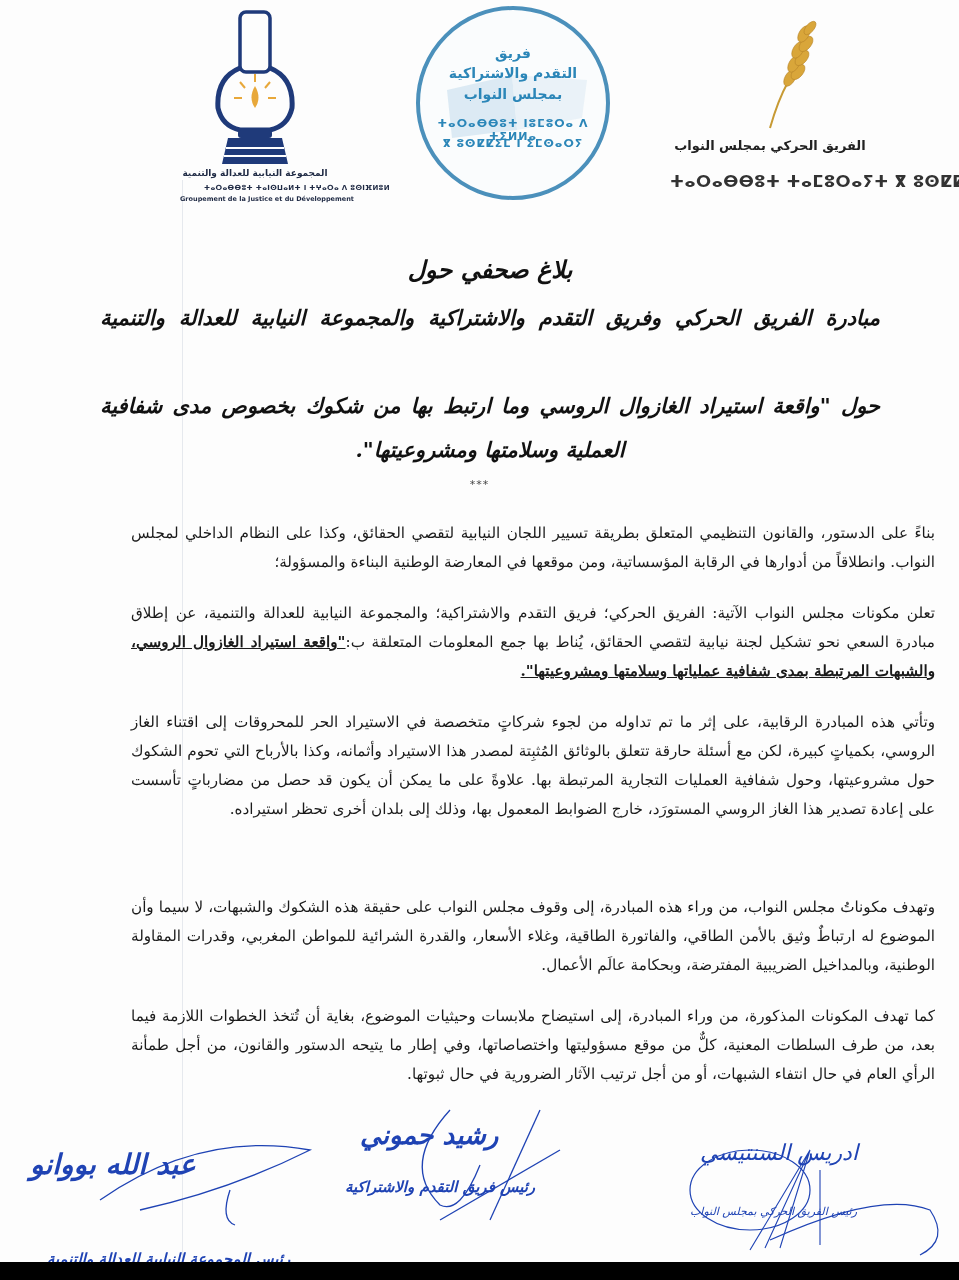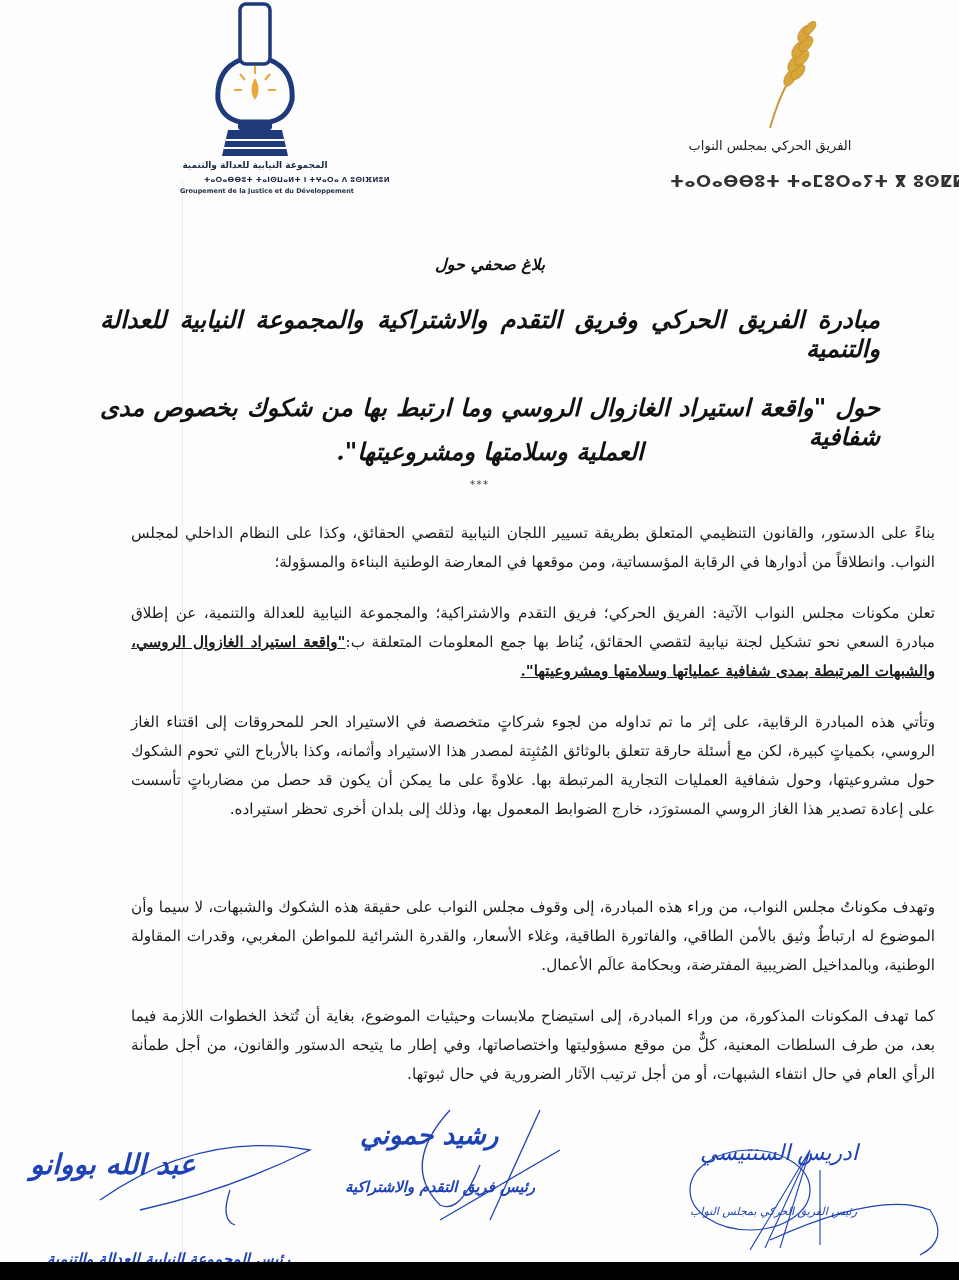--- a/index.html
+++ b/index.html
@@ -7,21 +7,21 @@
     width: 959px; height: 1280px; position: relative; overflow: hidden;
     background: #fdfdfd;
     font-family: "DejaVu Sans", sans-serif;
     color: #1a1a1a;
   }
   .page { position: absolute; left: 0; top: 0; width: 959px; height: 1262px; background: #fdfdfd; }
   .fold-line { position: absolute; left: 182px; top: 180px; width: 1px; height: 1082px; background: #e6e9ee; }
   .bottom-bar { position: absolute; left: 0; top: 1262px; width: 959px; height: 18px; background: #000; }
 
   
-  .logo-pjd { position: absolute; left: 180px; top: 0; width: 150px; height: 205px; }
+  .logo-pjd { position: absolute; left: 180px; top: 8px; width: 150px; height: 205px; }
   .logo-pjd svg { position: absolute; left: 30px; top: 0; }
   .pjd-ar { position: absolute; left: 0; top: 160px; width: 150px; text-align: center; direction: rtl;
     font-size: 9px; font-weight: bold; color: #1f2a44; white-space: nowrap; }
   .pjd-tif { position: absolute; left: 0; top: 176px; width: 150px; text-align: center;
     font-size: 7px; font-weight: bold; color: #1f2a44; white-space: nowrap; letter-spacing: 0.3px; margin-left: 24px; }
   .pjd-fr { position: absolute; left: 0; top: 187px; width: 150px; text-align: center;
     font-size: 6.5px; font-weight: bold; color: #1f2a44; white-space: nowrap; }
 
   .logo-pps { position: absolute; left: 416px; top: 6px; width: 194px; height: 194px; border-radius: 50%;
     border: 4px solid #4b90bb; box-sizing: border-box; background: #fafcfd; overflow: hidden; }
@@ -30,29 +30,29 @@
     color: #2b86b8; font-weight: bold; font-family: "DejaVu Sans", sans-serif; }
   .pps-l1 { top: 35px; font-size: 14px; }
   .pps-l2 { top: 55px; font-size: 14px; }
   .pps-l3 { top: 76px; font-size: 14px; }
   .pps-tif1 { top: 107px; font-size: 11px; direction: ltr; letter-spacing: 1px; }
   .pps-tif2 { top: 127px; font-size: 11px; direction: ltr; letter-spacing: 1px; }
 
   .logo-mp { position: absolute; left: 670px; top: 20px; width: 230px; height: 180px; }
   .logo-mp svg { position: absolute; left: 80px; top: 0; }
   .mp-ar { position: absolute; left: 0; top: 118px; width: 200px; text-align: center; direction: rtl;
-    font-size: 13px; font-weight: normal; color: #222; white-space: nowrap; }
+    font-size: 13px; font-weight: bold; color: #222; white-space: nowrap; }
   .mp-tif { position: absolute; left: 0; top: 152px; width: 230px; text-align: center;
     font-size: 16px; font-weight: bold; color: #333; white-space: nowrap; letter-spacing: 0.5px; }
 
   
   .title { position: absolute; left: 100px; width: 780px; direction: rtl; text-align: center;
     font-family: "DejaVu Serif", serif; font-weight: bold; font-style: italic; color: #111; }
-  .t0 { top: 255px; font-size: 16px; }
-  .t-line { font-size: 24px; text-align: justify; text-align-last: justify; }
+  .t0 { top: 255px; font-size: 24px; }
+  .t-line { font-size: 21px; text-align: justify; text-align-last: justify; }
   .t1 { top: 305px; }
   .t2 { top: 349px; }
   .t3 { top: 393px; }
   .t4 { top: 437px; text-align: center; text-align-last: center; }
   .stars { position: absolute; left: 0; width: 959px; top: 478px; text-align: center; font-size: 11px; color: #444; letter-spacing: 1px; }
 
   
   .para { position: absolute; left: 112px; width: 804px; direction: rtl; text-align: justify;
     font-family: "DejaVu Serif", serif; font-size: 15.2px; line-height: 29px; color: #1a1a1a; margin-left: 19px; }
   .p1 { top: 519px; }
@@ -93,20 +93,31 @@
       <rect x="28" y="122" width="34" height="8" rx="3" fill="#1f3a7a"></rect>
       <path d="M18 130 L72 130 L78 156 L12 156 Z" fill="#1f3a7a"></path>
       <line x1="16" y1="140" x2="74" y2="140" stroke="#fff" stroke-width="2"></line>
       <line x1="14" y1="148" x2="76" y2="148" stroke="#fff" stroke-width="2"></line>
     </svg>
     <div class="pjd-ar">المجموعة النيابية للعدالة والتنمية</div>
     <div class="pjd-tif">ⵜⴰⵔⴰⴱⴱⵓⵜ ⵜⴰⵏⵙⵡⴰⵍⵜ ⵏ ⵜⵖⴰⵔⴰ ⴷ ⵓⵙⵏⴼⵍⵓⵍ</div>
     <div class="pjd-fr">Groupement de la Justice et du Développement</div>
   </div>
 
+  <div class="logo-pps">
+    <svg class="pps-book" viewBox="0 0 150 70">
+      <path d="M5 20 L70 5 L75 60 L10 68 Z" fill="#cfe3ef" opacity="0.7"></path>
+      <path d="M75 60 L140 48 L145 10 L70 5" fill="#e3eef5" opacity="0.7"></path>
+    </svg>
+    <div class="pps-text pps-l1">فريق</div>
+    <div class="pps-text pps-l2">التقدم والاشتراكية</div>
+    <div class="pps-text pps-l3">بمجلس النواب</div>
+    <div class="pps-text pps-tif1">ⵜⴰⵔⴰⴱⴱⵓⵜ ⵏⵓⵎⵓⵔⴰ ⴷ ⵜⵉⵍⵍⴰ</div>
+    <div class="pps-text pps-tif2">ⴳ ⵓⵙⵇⵇⵉⵎ ⵏ ⵉⵎⵙⴰⵔⵢ</div>
+  </div>
 
   <div class="logo-mp">
     <svg width="80" height="110" viewBox="0 0 80 110">
       <path d="M20 108 Q28 80 38 62" stroke="#c79a34" stroke-width="2" fill="none"></path>
       <g fill="#d9a63a" stroke="#b8862a" stroke-width="0.6">
         <ellipse cx="40" cy="58" rx="5" ry="9" transform="rotate(30 40 58)"></ellipse>
         <ellipse cx="48" cy="52" rx="5" ry="9" transform="rotate(40 48 52)"></ellipse>
         <ellipse cx="44" cy="44" rx="5" ry="9" transform="rotate(30 44 44)"></ellipse>
         <ellipse cx="52" cy="38" rx="5" ry="9" transform="rotate(40 52 38)"></ellipse>
         <ellipse cx="48" cy="30" rx="5" ry="9" transform="rotate(30 48 30)"></ellipse>

